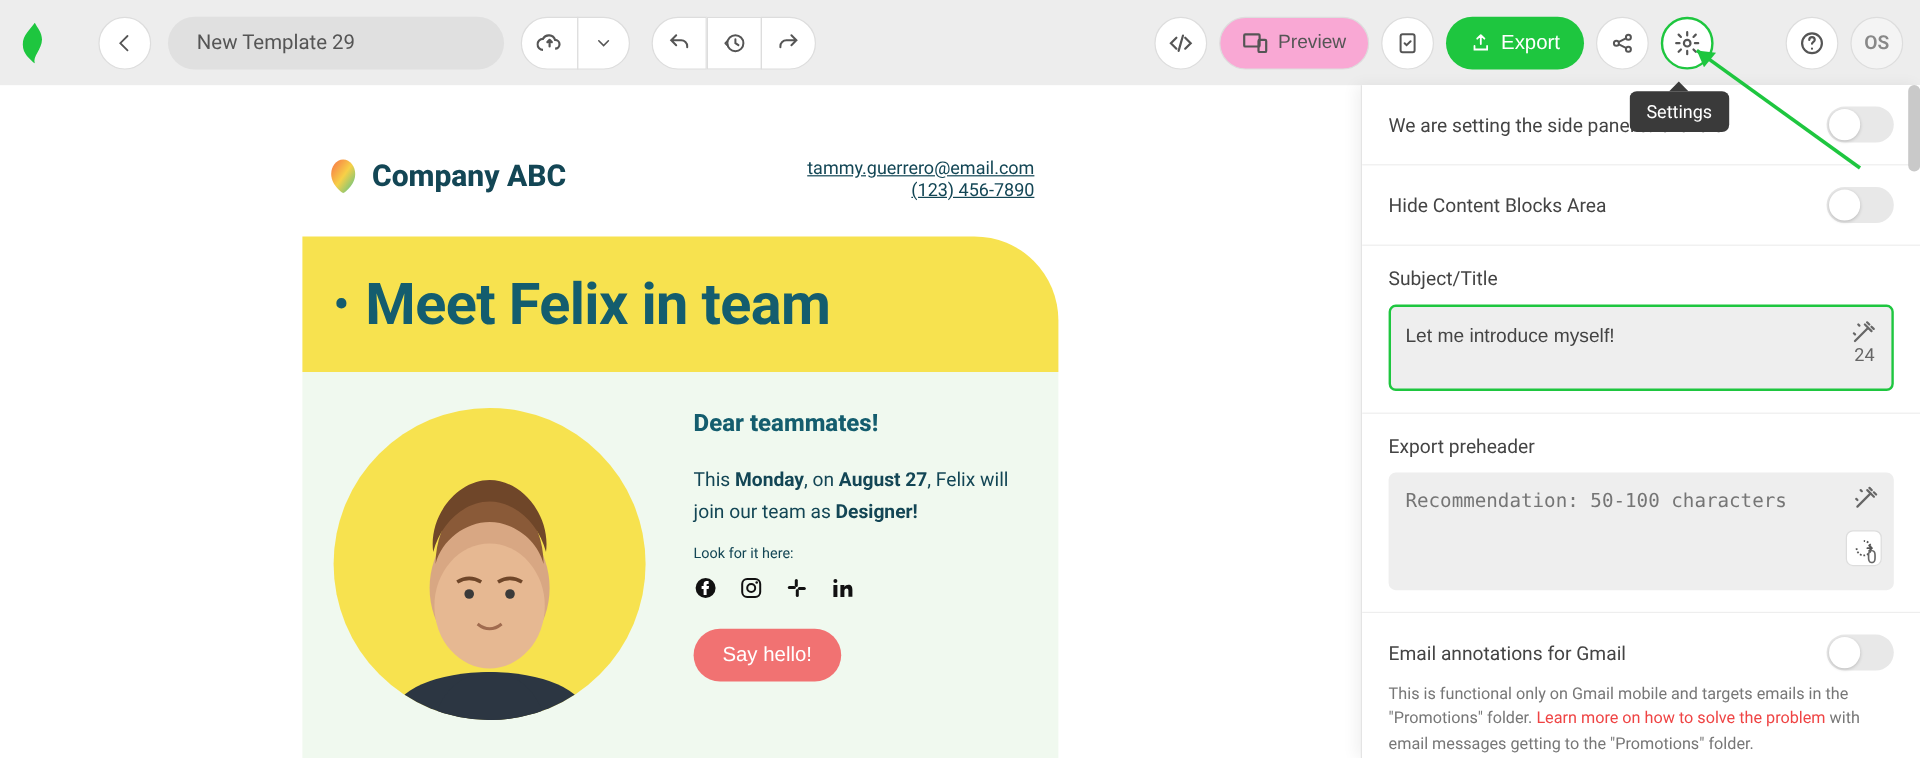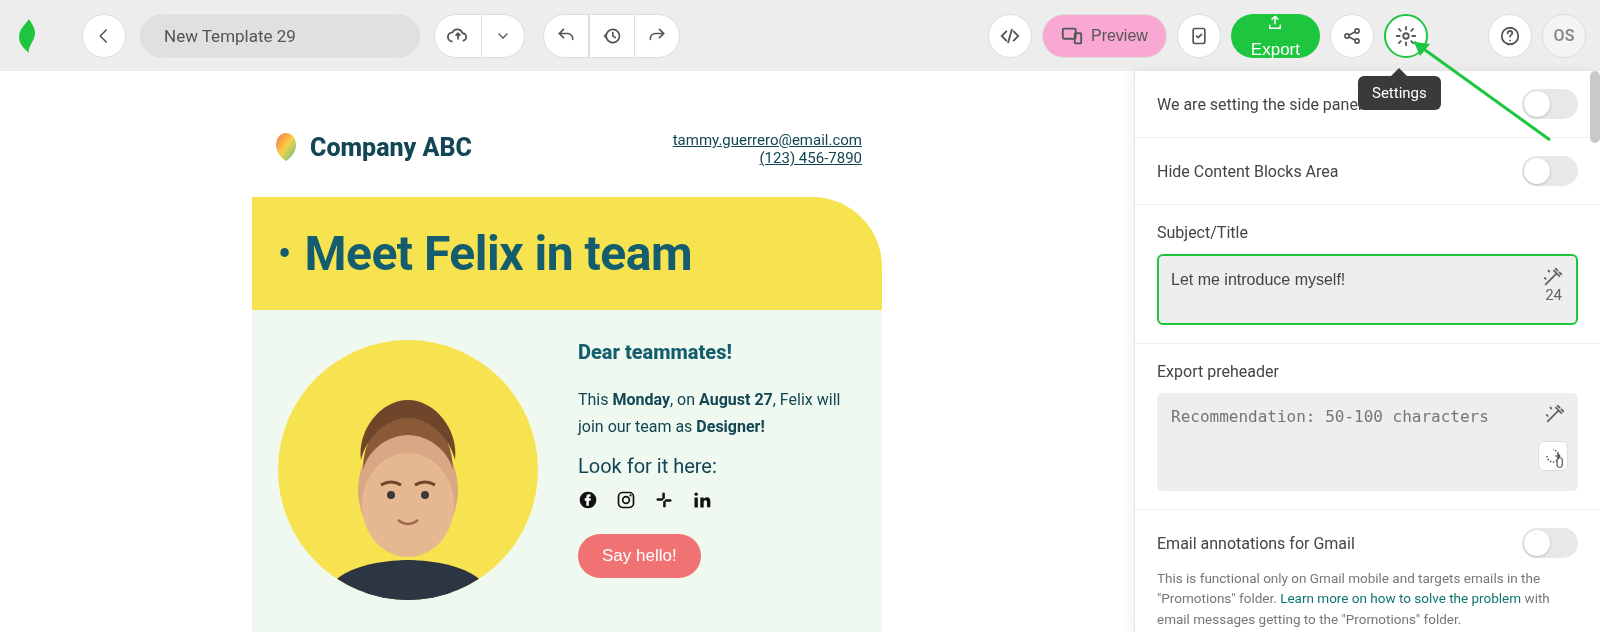--- a/index.html
+++ b/index.html
@@ -62,21 +62,21 @@
   .preview-btn {
     height: 44px; border-radius: 22px;
     background:#f9a8d4; border:1px solid #ddd;
     display:flex; align-items:center; gap:8px;
     padding: 0 18px; color:#555; font-size:16px; cursor:pointer;
   }
   .export-btn {
     height: 44px; border-radius: 22px;
     background:#1ec63f; border:none; color:#fff;
     display:flex; align-items:center; gap:8px;
-    padding: 0 20px; font-size:17px; cursor:pointer;flex-direction:column;
+    padding: 0 20px; font-size:17px; cursor:pointer;
   }
   .settings-active {
     border: 2px solid #1ec63f;
   }
   .avatar-badge {
     width: 44px; height: 44px; border-radius: 22px;
     background:#f4f4f4; border:1px solid #ddd;
     display:flex; align-items:center; justify-content:center;
     color:#888; font-weight:600;
   }
@@ -160,21 +160,21 @@
     display:flex; align-items:flex-end; justify-content:center;
     overflow:hidden;
     flex-shrink:0;
   }
   .photo svg { width: 210px; height: 240px; }
 
   .body-text { flex:1; color:#134655;}
   .greet { font-weight:800; font-size:20px; margin-bottom:22px; color:#145d6e;}
   .para { font-size:16px; line-height:1.7; margin-bottom:14px;}
   .para b { font-weight:700; }
-  .look { font-size:20px; margin-bottom:12px;}
+  .look { font-size:12px; margin-bottom:12px;}
   .social { display:flex; gap:18px; font-size:20px; margin-bottom:24px; align-items:center;}
   .social span { display:inline-flex; width:20px; height:20px; }
   .cta {
     background:#f17272; color:#fff; border:none;
     border-radius: 22px; height: 44px; padding:0 24px;
     font-size:17px; cursor:pointer;
   }
 
   
   .panel {
@@ -233,21 +233,21 @@
     position:absolute; top:10px; right:12px;
     width:22px; height:22px; color:#777;
   }
   .spinner-btn {
     position:absolute; right:10px; top:48px;
     width:30px; height:30px; border-radius:6px;
     background:#fff; border:1px solid #ddd;
     display:flex; align-items:center; justify-content:center;
   }
   .gmail-note { font-size:13.5px; color:#777; line-height:1.5; margin-top:10px;}
-  .gmail-note a { color:#0f766e; text-decoration:none;}
+  .gmail-note a { color:#ef4444; text-decoration:none;}
 
   .scrollbar {
     position:absolute; right:0; top:0; width:10px; height:72px;
     background:#c9c9c9; border-radius:5px;
   }
 
   .ico { display:inline-flex; }
 </style>
 </head>
 <body>

